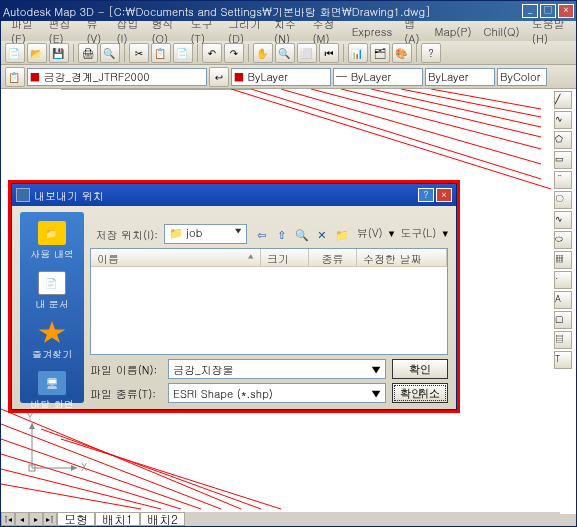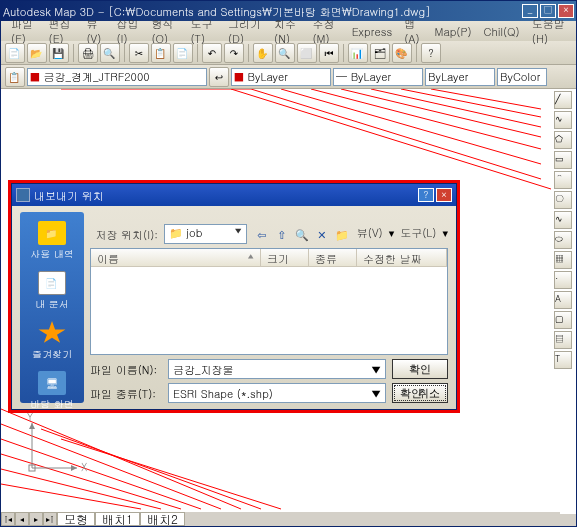--- a/index.html
+++ b/index.html
@@ -64,21 +64,21 @@
 .dlg-toolbar { display: flex; gap: 2px; }
 .dlg-tb-btn { width: 18px; height: 18px; border: 1px solid transparent; background: transparent; cursor: pointer; font-size: 11px; color: #2050a0; display: inline-flex; align-items: center; justify-content: center; }
 .dlg-menu-text { font-size: 11px; color: #333; padding: 0 4px; cursor: pointer; }
 
 
 .file-list { flex: 1; border: 1px solid #7f9db9; background: #fff; display: flex; flex-direction: column; }
 .file-header { height: 18px; background: linear-gradient(to bottom, #fcfcfc, #e8e4d4); border-bottom: 1px solid #cdc7b8; display: flex; }
 .file-col { padding: 2px 6px; border-right: 1px solid #cdc7b8; font-size: 11px; color: #333; }
 .file-col.name { flex: 1; display: flex; justify-content: space-between; }
 .file-col.size { width: 48px; }
-.file-col.type { width: 48px; }
+.file-col.type { width: 48px; text-align: center; }
 .file-col.date { width: 90px; }
 .sort-arrow { font-size: 7px; color: #888; }
 .file-body { flex: 1; background: #fff; }
 
 
 .bottom-row { display: flex; align-items: center; gap: 6px; }
 .bottom-label { width: 72px; text-align: left; font-size: 11px; }
 .bottom-select { flex: 1; height: 20px; border: 1px solid #7f9db9; background: #fff; font-size: 11px; padding: 0 4px; display: flex; align-items: center; justify-content: space-between; }
 .action-btn { width: 56px; height: 20px; border: 1px solid #333; background: linear-gradient(to bottom, #fff, #e0dccc); font-size: 11px; cursor: pointer; }
 .action-btn.focused { border: 1px solid #333; outline: 1px dotted #333; outline-offset: -3px; }

